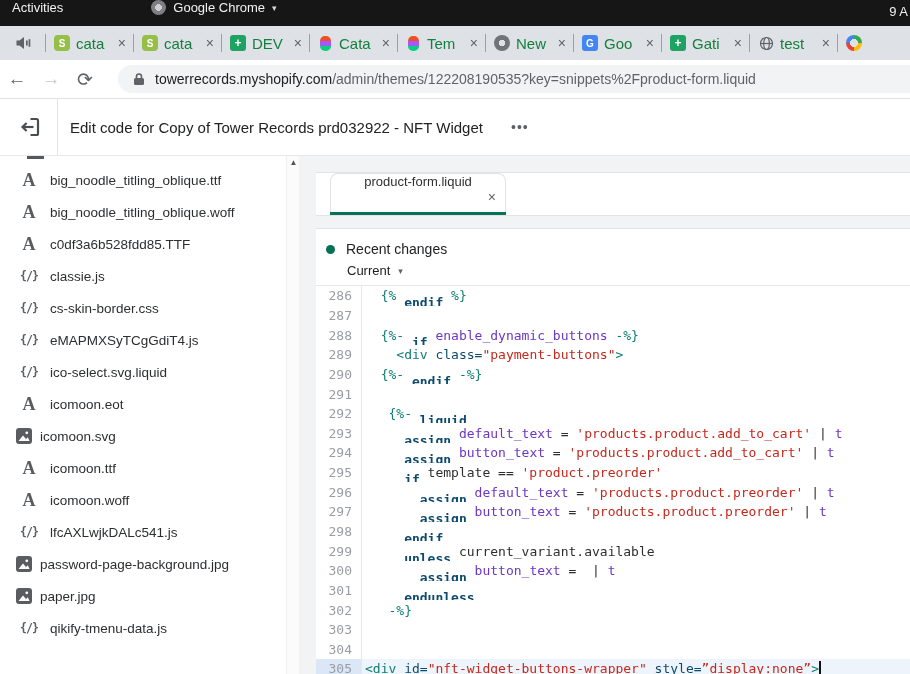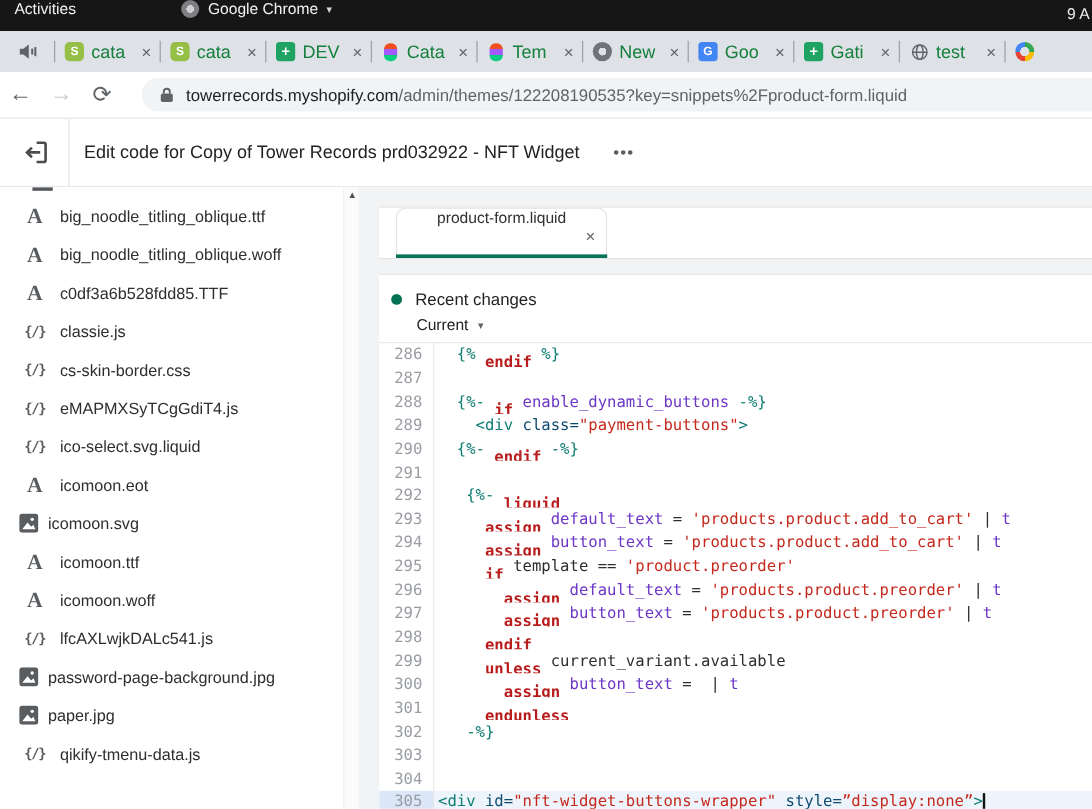--- a/index.html
+++ b/index.html
@@ -101,21 +101,21 @@
   
   .codearea{font-family:"DejaVu Sans Mono",monospace;font-size:13px;}
   .crow{display:flex;height:19.65px;}
   .ln{width:46px;box-sizing:border-box;padding-right:9px;flex-shrink:0;color:#999da3;
       border-right:1px solid #e8e8e8;display:flex;align-items:center;justify-content:flex-end;}
   .lc{flex:1;white-space:pre;padding-left:3px;display:flex;align-items:center;overflow:hidden;}
   .crow.active .ln{background:#dbe7f6;}
   .crow.active .lc{background:#eef4fb;}
   .tk-pln{color:#2e2e2e;}
   .tk-tag{color:#0d7d72;}
-  .tk-kw{color:#b91c1c;font-weight:bold;margin-top:14px;}
+  .tk-kw{color:#0c4a6e;font-weight:bold;margin-top:14px;}
   .tk-attr{color:#0c4a6e;}
   .tk-str{color:#c5281c;}
   .tk-vr{color:#6d37c5;}
   .cursor{display:inline-block;width:2px;height:15px;background:#111;}
 </style>
 </head>
 <body>
 
 <div class="sysbar">
   <span class="sys-activities">Activities</span>

